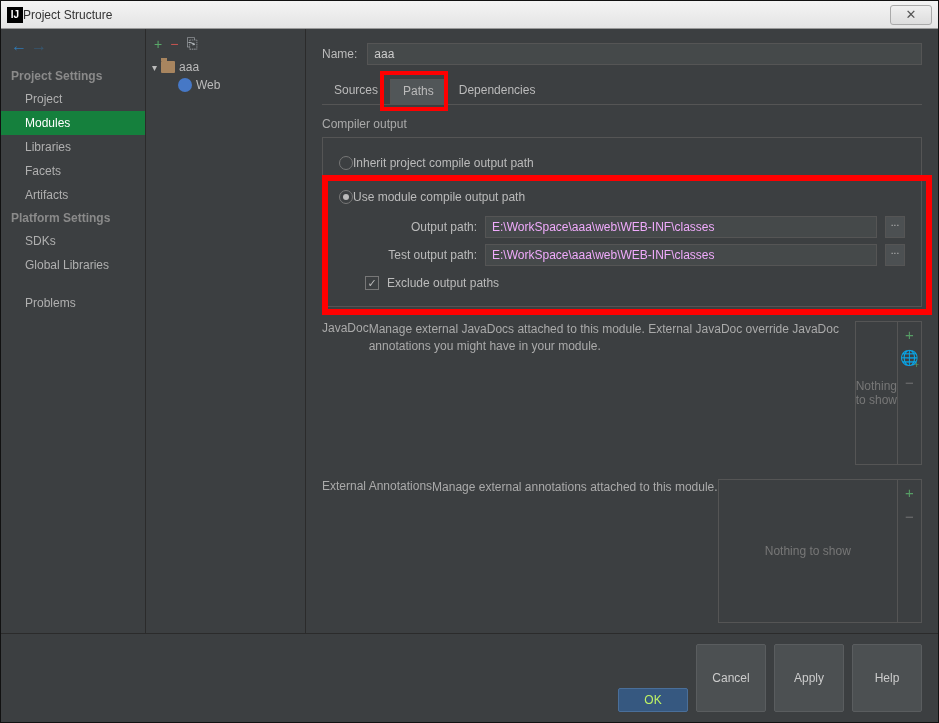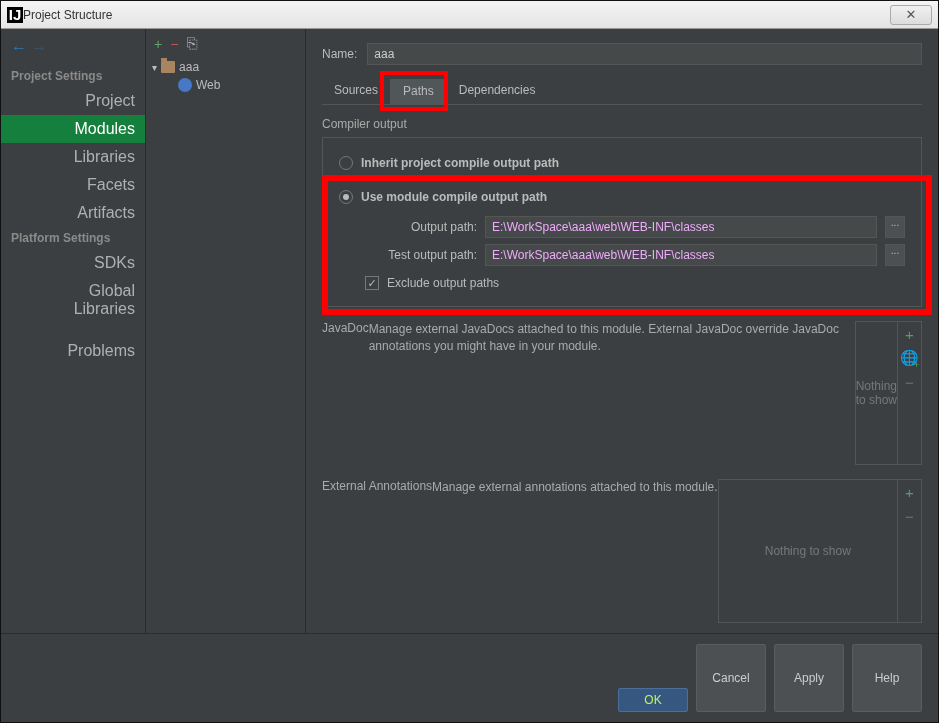--- a/index.html
+++ b/index.html
@@ -1,32 +1,32 @@
 <!DOCTYPE html>
 <html><head>
   <meta charset="utf-8">
   <style>
     * { box-sizing: border-box; margin: 0; padding: 0; font-family: "Segoe UI", Arial, sans-serif; }
     body { width: 939px; height: 723px; background: #2b2b2b; overflow: hidden; }
     
     .window { width: 100%; height: 100%; display: flex; flex-direction: column; border: 1px solid #111; }
     
     .titlebar { height: 28px; background: linear-gradient(#f4f4f4, #e4e4e4); display: flex; align-items: center; padding: 0 6px; border-bottom: 1px solid #999; }
-    .titlebar-icon { width: 16px; height: 16px; background: #000; display: flex; align-items: center; justify-content: center; color: #fff; font-size: 15px; font-weight: bold; }
+    .titlebar-icon { width: 16px; height: 16px; background: #000; display: flex; align-items: center; justify-content: center; color: #fff; font-size: 10px; font-weight: bold; }
     .titlebar-text { color: #333; font-size: 12px; flex: 1; }
     .titlebar-close { width: 42px; height: 20px; border: 1px solid #aaa; border-radius: 3px; display: flex; align-items: center; justify-content: center; color: #555; font-size: 13px; background: linear-gradient(#f0f0f0, #ddd); cursor: pointer; }
     
     .content { flex: 1; display: flex; background: #3c3f41; overflow: hidden; }
     
     .sidebar { width: 145px; background: #3c3f41; border-right: 1px solid #2b2b2b; padding-top: 8px; }
     .nav-arrows { display: flex; gap: 4px; padding: 0 10px 10px; }
     .nav-arrow { color: #2f7ab5; font-size: 16px; cursor: pointer; }
     .nav-arrow.forward { opacity: .4; }
     .side-heading { color: #8a8a8a; font-size: 12px; font-weight: bold; padding: 4px 10px; }
-    .side-item { color: #b0b0b0; font-size: 16px; padding: 5px 10px 5px 24px; cursor: pointer; text-align: right; }
+    .side-item { color: #b0b0b0; font-size: 12px; padding: 5px 10px 5px 24px; cursor: pointer; }
     .side-item.selected { background: #15803d; color: #fff; }
     .side-problems { margin-top: 14px; }
     
     .tree { width: 160px; background: #3c3f41; border-right: 1px solid #2b2b2b; display: flex; flex-direction: column; }
     .tree-toolbar { display: flex; align-items: center; gap: 8px; padding: 6px 8px; }
     .tree-toolbtn { font-size: 14px; cursor: pointer; }
     .plus-icon { color: #59a869; }
     .minus-icon { color: #c75450; }
     .copy-icon { color: #aeb3b7; }
     .tree-node { display: flex; align-items: center; gap: 4px; padding: 2px 6px; color: #bbb; font-size: 12px; cursor: pointer; }
@@ -45,21 +45,21 @@
     
     .tabs-wrap { position: relative; margin-bottom: 12px; }
     .tabs { display: flex; border-bottom: 1px solid #555; }
     .tab { padding: 4px 12px 6px; color: #bbb; font-size: 12px; cursor: pointer; }
     .tab.active { background: #515658; border: 1px solid #555; border-bottom: none; }
     .red-highlight-tab { position: absolute; top: -8px; left: 58px; width: 68px; height: 40px; border: 4px solid #ff0000; pointer-events: none; }
     
     .section-label { color: #aaa; font-size: 12px; margin-bottom: 6px; }
     .section-panel { border: 1px solid #555; padding: 14px 16px 16px; margin-bottom: 14px; }
     
-    .radio-row { display: flex; align-items: center; gap: 8px; color: #bbb; font-size: 12px; padding: 4px 0; font-weight: bold; }
+    .radio-row { display: flex; align-items: center; color: #bbb; font-size: 12px; padding: 4px 0; }
     .radio { width: 14px; height: 14px; border-radius: 50%; border: 1px solid #777; display: inline-flex; align-items: center; justify-content: center; }
     .radio.checked::after { content: ""; width: 6px; height: 6px; background: #bbb; border-radius: 50%; }
     
     .paths-block { margin-top: 8px; padding-left: 26px; }
     .path-row { display: flex; align-items: center; gap: 8px; margin: 6px 0; }
     .path-label { color: #bbb; font-size: 12px; min-width: 112px; text-align: right; }
     .path-input { flex: 1; background: #45494a; border: 1px solid #555; color: #f0abfc; font-size: 12px; padding: 3px 6px; }
     .browse-btn { width: 20px; height: 22px; background: #4c5052; border: 1px solid #555; color: #bbb; font-size: 10px; text-align: center; cursor: pointer; }
     
     .check-row { display: flex; align-items: center; gap: 8px; color: #bbb; font-size: 12px; margin-top: 10px; }

